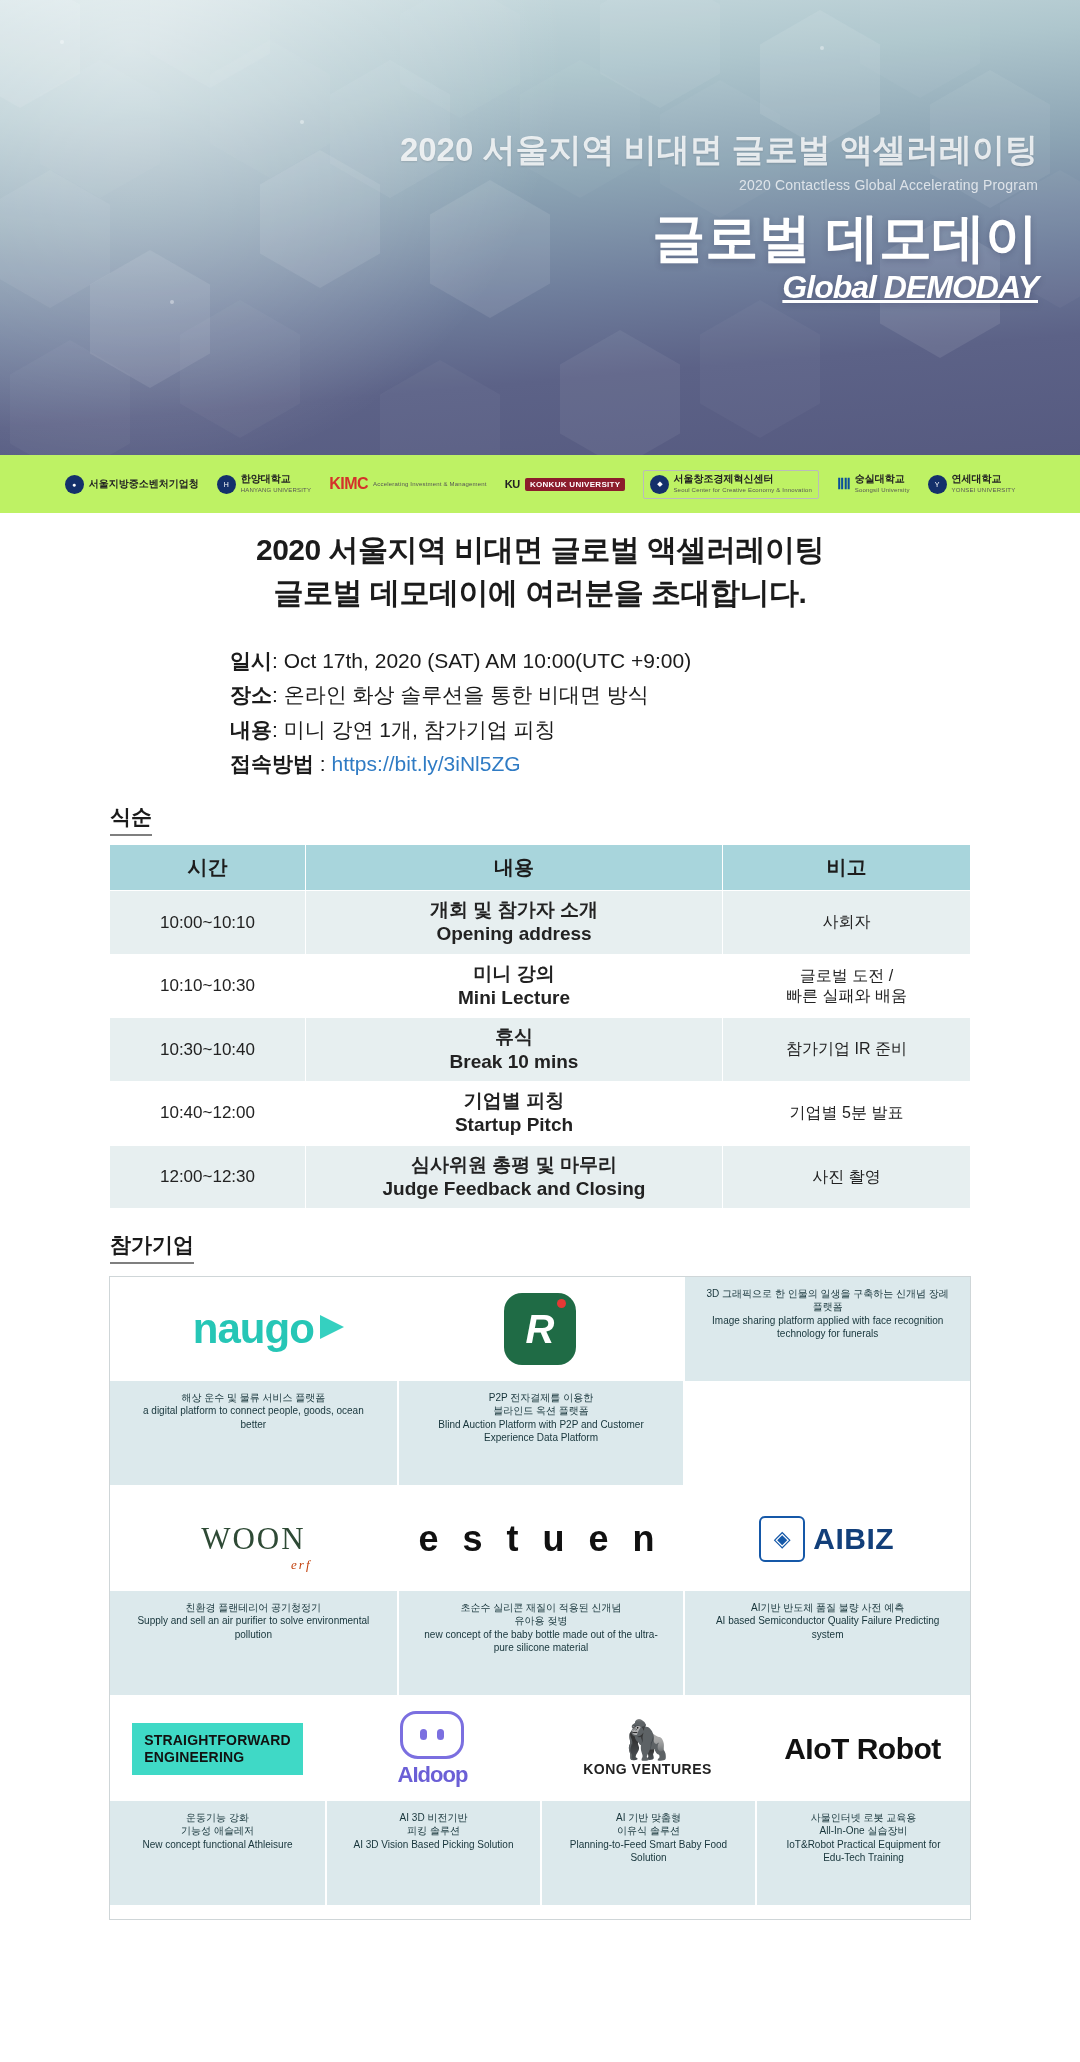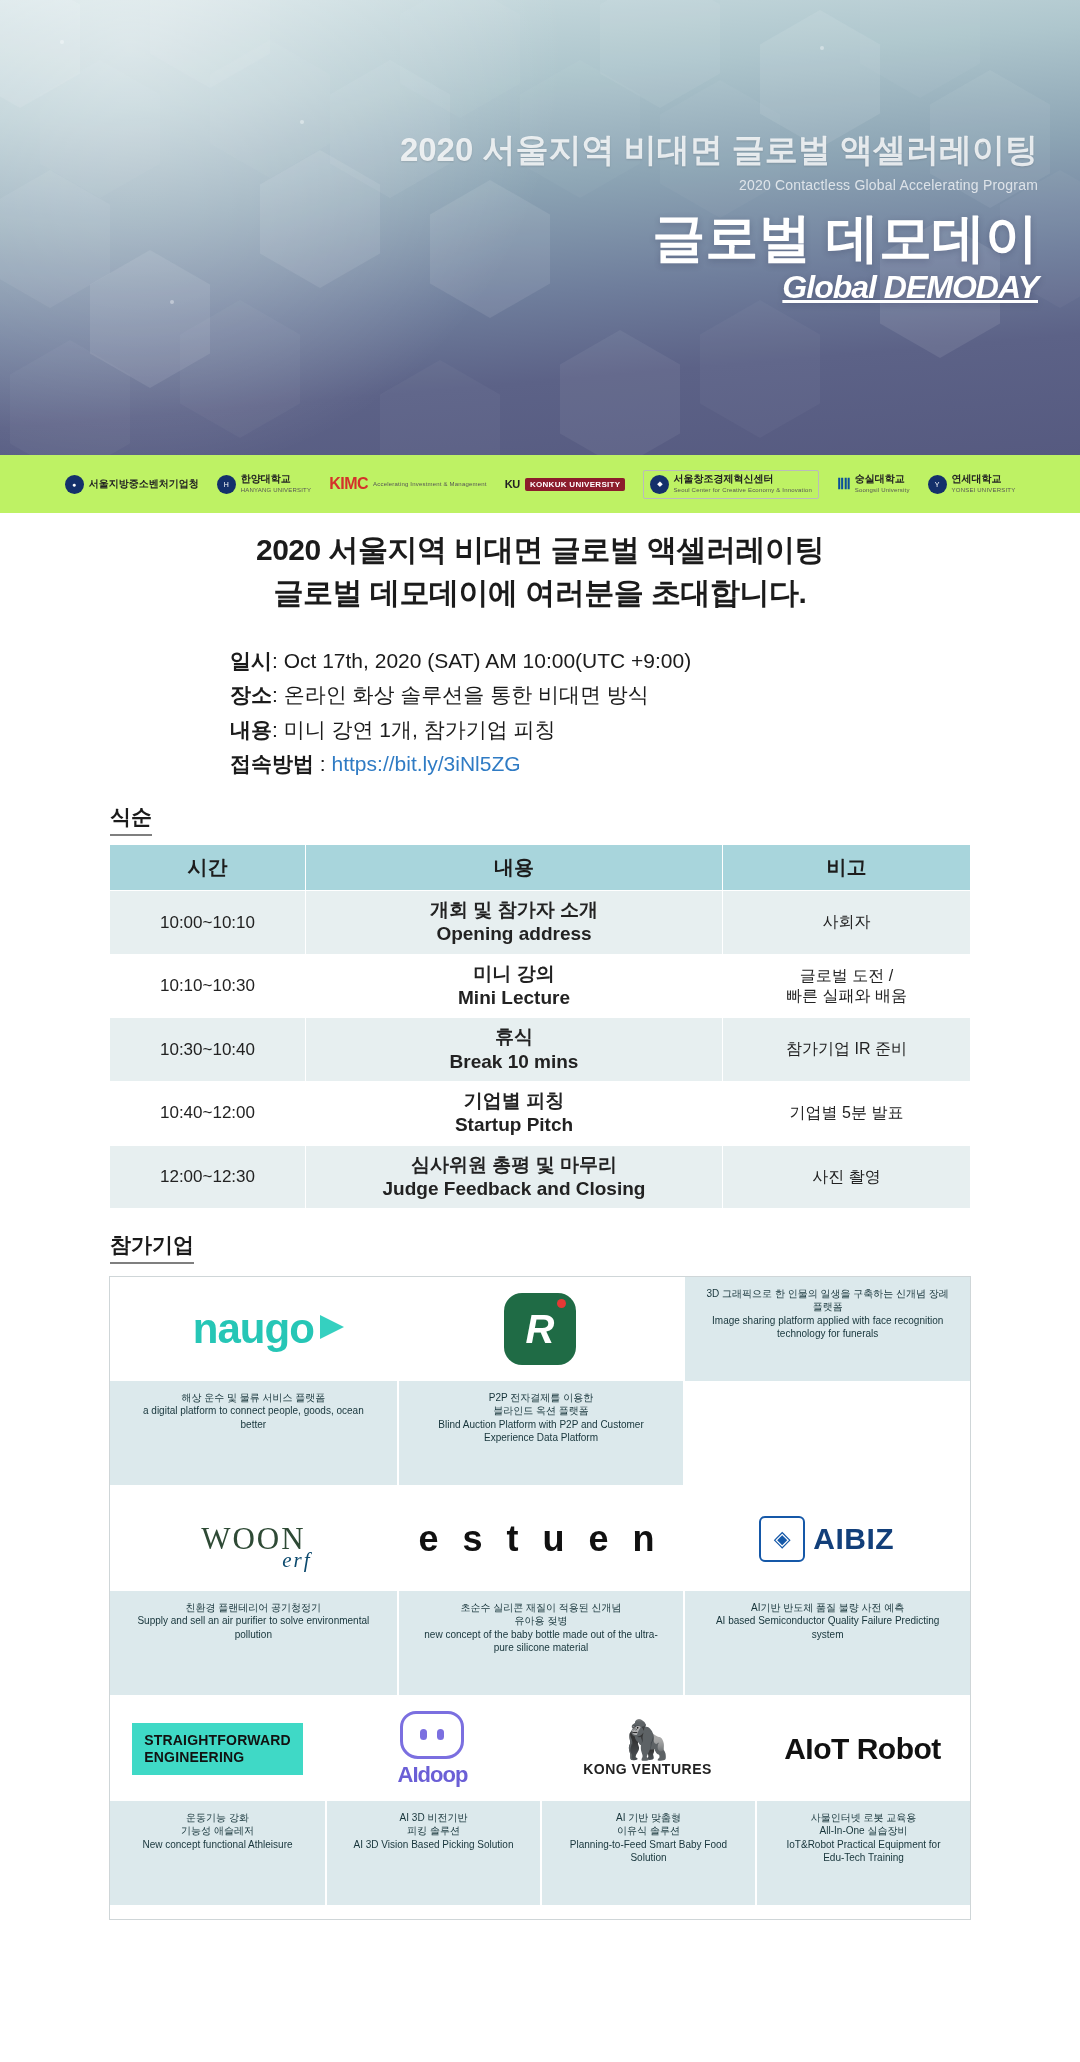--- a/index.html
+++ b/index.html
@@ -230,21 +230,21 @@
     border-bottom:12px solid transparent;
   }
   .rbadge {
     width:72px; height:72px; border-radius:18px; background:#1f6b45;
     color:#fff; font-size:40px; font-weight:bold; font-style:italic;
     display:flex; align-items:center; justify-content:center; position:relative;
   }
   .rbadge .pin { position:absolute; right:10px; top:6px; width:9px; height:9px; background:#e53935; border-radius:50%; }
   .asmark { font-size:44px; font-weight:bold; letter-spacing:-2px; color:#111; font-family:"Liberation Serif", serif;}
   .woon { font-family:"Liberation Serif", serif; color:#2e4a35; font-size:31px; letter-spacing:2px; position:relative;}
-  .woon .erf { font-size:21px; font-style:italic; position:absolute; right:-6px; bottom:-16px; color:#0c4a6e;}
+  .woon .erf { font-size:13px; font-style:italic; position:absolute; right:-6px; bottom:-16px; color:#c2410c;}
   .estuen { font-size:36px; font-weight:bold; letter-spacing:7px; color:#111; }
   .aibiz { display:flex; align-items:center; gap:8px; }
   .aibiz .cube {
     width:46px; height:46px; border:2px solid #1558a8; border-radius:6px;
     display:flex; align-items:center; justify-content:center; color:#1558a8; font-size:22px;
   }
   .aibiz .t { font-size:30px; font-weight:bold; color:#123f7a; letter-spacing:.5px;}
   .sfe {
     background:#3fd9c6; color:#111; font-weight:bold; font-size:14px;
     padding:9px 12px; line-height:1.2; letter-spacing:.2px;

